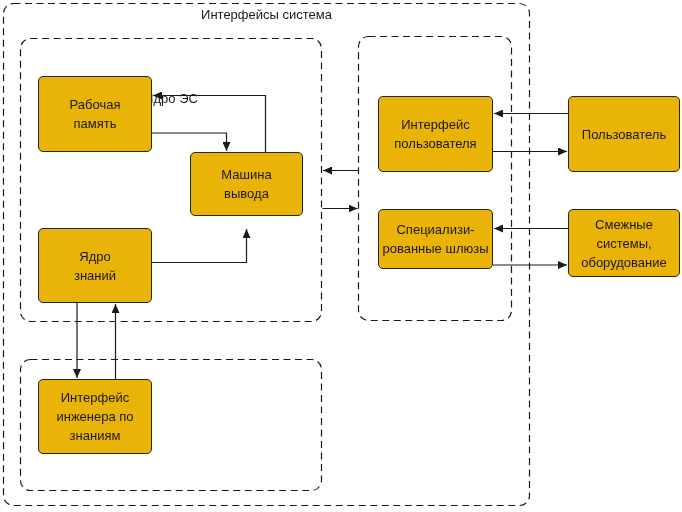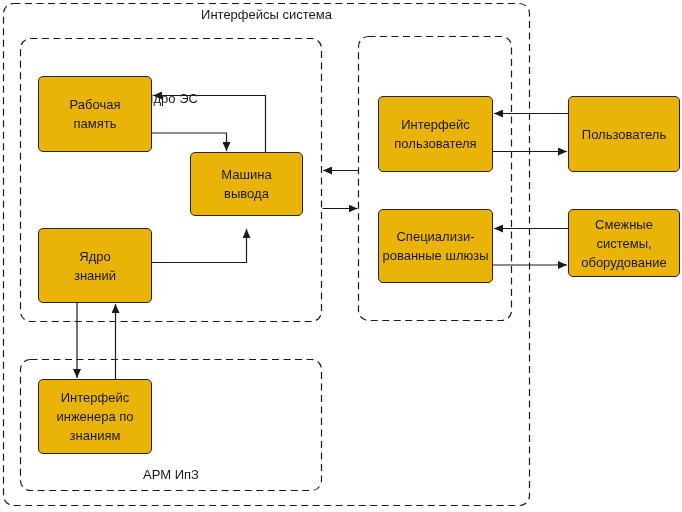--- a/index.html
+++ b/index.html
@@ -79,21 +79,20 @@
 
     <path d="M568,228.5 L494,228.5" fill="none" stroke="#1a1a1a" stroke-width="1.2" marker-end="url(#arr)"></path>
     <path d="M493,265 L567,265" fill="none" stroke="#1a1a1a" stroke-width="1.2" marker-end="url(#arr)"></path>
 
     <path d="M77,303 L77,378" fill="none" stroke="#1a1a1a" stroke-width="1.2" marker-end="url(#arr)"></path>
     <path d="M115.5,379 L115.5,304" fill="none" stroke="#1a1a1a" stroke-width="1.2" marker-end="url(#arr)"></path>
   </svg>
 
   <div class="group-label" style="left:3px; top:8px; width:527px;">Интерфейсы система</div>
   <div class="group-label" style="left:20px; top:44px; width:302px;margin-top:48px;">Ядро ЭС</div>
-  <div class="group-label" style="left:20px; top:468px; width:302px;">АРМ ИпЗ</div>
 
   <div class="node" style="left:38px; top:76px; width:114px; height:76px;">
     <div class="node-label">Рабочая
 память</div>
   </div>
 
   <div class="node" style="left:190px; top:152px; width:113px; height:64px;">
     <div class="node-label">Машина
 вывода</div>
   </div>
@@ -107,21 +106,21 @@
     <div class="node-label">Интерфейс
 инженера по
 знаниям</div>
   </div>
 
   <div class="node" style="left:378px; top:96px; width:115px; height:76px;">
     <div class="node-label">Интерфейс
 пользователя</div>
   </div>
 
-  <div class="node" style="left:378px; top:209px; width:115px; height:74px;">
+  <div class="node" style="left:378px; top:209px; width:115px; height:60px;">
     <div class="node-label">Специализи-
 рованные шлюзы</div>
   </div>
 
   <div class="node" style="left:568px; top:96px; width:112px; height:76px;">
     <div class="node-label">Пользователь</div>
   </div>
 
   <div class="node" style="left:568px; top:209px; width:112px; height:68px;">
     <div class="node-label">Смежные

